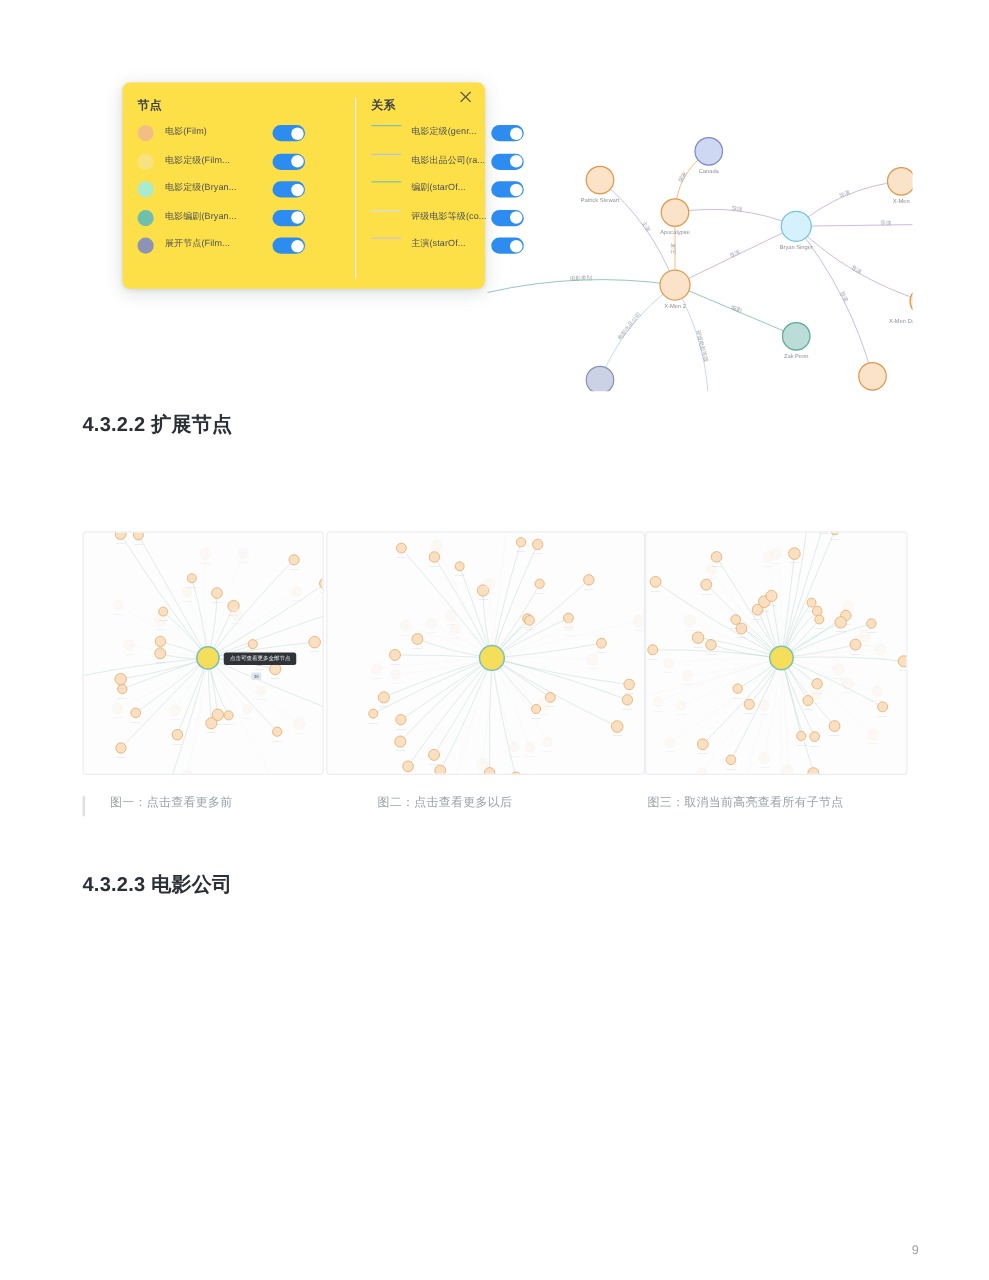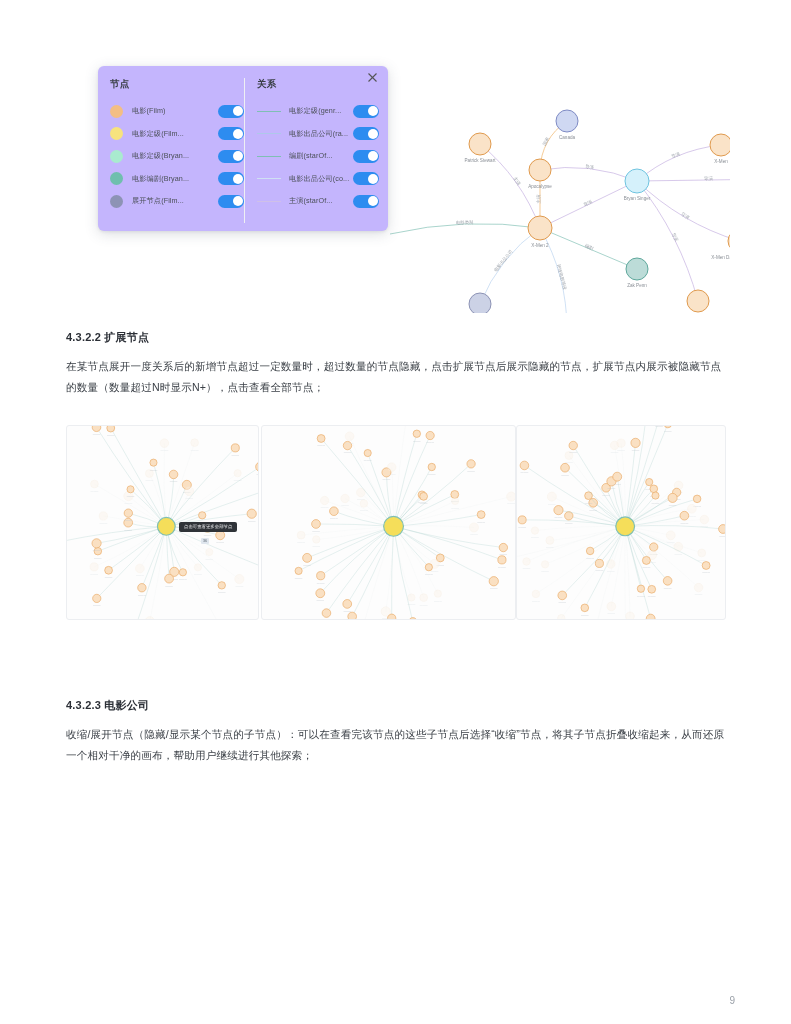--- a/index.html
+++ b/index.html
@@ -18,35 +18,35 @@
     width: 640px; height: 265px;
     background: #ffffff;
   }
   .graph-canvas { position:absolute; inset:0; }
   .graph-canvas svg { width:100%; height:100%; display:block; }
 
   
   .legend-panel {
     position: absolute; left: 8px; top: 18px;
     width: 290px; height: 165px;
-    background: #c4b5fd;
+    background: #fde047;
     border-radius: 6px;
     box-shadow: 0 3px 14px rgba(60,70,90,.18), 0 1px 3px rgba(60,70,90,.10);
     z-index: 20;
     padding: 12px 10px 8px 12px;
     display: flex;
   }
   .legend-col { flex: 0 0 50%; position: relative; }
-  .legend-col.right { padding-left: 12px; border-left: 1px solid #eef0f3; }
+  .legend-col.right { padding-left: 12px; border-left: 1px solid #eef0f3; margin-left: 40px; }
   .legend-title {
     font-size: 9.5px; font-weight: bold; color: #3a3f47;
     margin-bottom: 9px; letter-spacing: .3px;
   }
   .legend-row {
-    display: flex; align-items: center; height: 22.5px;
+    display: flex; align-items: flex-start; height: 22.5px;
   }
   .legend-dot {
     width: 13px; height: 13px; border-radius: 50%;
     flex: 0 0 13px; margin-right: 9px;
   }
   .legend-line {
     width: 24px; height: 0; border-top: 1.4px solid #9cc;
     flex: 0 0 24px; margin-right: 8px;
   }
   .legend-label {
@@ -69,21 +69,21 @@
     color: #555; font-size: 11px; line-height: 13px; text-align: center;
   }
 
   
   .nlabel { font-size: 4.6px; fill: #8a8f96; font-family: "Liberation Sans", sans-serif; }
   .elabel { font-size: 4.4px; fill: #9aa0a8; font-family: "Liberation Sans", sans-serif; }
 
   
   h3.sect {
     position: absolute; left: 66px;
-    font-size: 11px; font-weight: bold; color: #2b2f36;
+    font-size: 16px; font-weight: bold; color: #2b2f36;
     letter-spacing: .2px;
   }
   p.body {
     position: absolute; left: 66px; width: 660px;
     font-size: 10.6px; line-height: 21px; color: #3b4047;
     letter-spacing: .15px;
   }
 
   
   .thumbs { position: absolute; left: 66px; top: 425px; width: 660px; height: 195px; }
@@ -241,35 +241,34 @@
               <span class="legend-label">电影出品公司(ra...</span>
               <span class="toggle"></span>
             </div>
             <div class="legend-row">
               <span class="legend-line" style="border-top-color:#7fbfb4"></span>
               <span class="legend-label">编剧(starOf...</span>
               <span class="toggle"></span>
             </div>
             <div class="legend-row">
               <span class="legend-line" style="border-top-color:#cfe0f3"></span>
-              <span class="legend-label">电影出品公司(co...</span>
+              <span class="legend-label">评级电影等级(co...</span>
               <span class="toggle"></span>
             </div>
             <div class="legend-row">
               <span class="legend-line" style="border-top-color:#cfc0e8"></span>
               <span class="legend-label">主演(starOf...</span>
               <span class="toggle"></span>
             </div>
           </div>
       </div>
     </div>
   </div>
 
   <h3 class="sect" style="top:330px">4.3.2.2 扩展节点</h3>
-  <p class="body" style="top:356px">在某节点展开一度关系后的新增节点超过一定数量时，超过数量的节点隐藏，点击扩展节点后展示隐藏的节点，扩展节点内展示被隐藏节点的数量（数量超过N时显示N+），点击查看全部节点；</p>
 
   <div class="thumbs">
     <div class="thumb thumb1">
       <svg viewBox="0 0 193 195" id="thumb1-svg">
           <path d="M100.36,101.4 Q119.53099235677202,103.5479000219598 141.97050323206253,102.805402238707" stroke="#9ec9c4" stroke-width="0.35" fill="none" opacity="0.75"></path>
           <circle cx="141.97050323206253" cy="102.805402238707" r="4.629264831961591" fill="#fae0c2" stroke="#e7a45c" stroke-width="0.6" opacity="1"></circle>
           <text x="141.97050323206253" y="110.805402238707" text-anchor="middle" font-size="2.6" fill="#b9bfc6">———</text>
           <path d="M100.36,101.4 Q124.7958598745584,102.97224851768588 154.81834526352011,110.36726795443899" stroke="#9ec9c4" stroke-width="0.35" fill="none" opacity="0.75"></path>
           <circle cx="154.81834526352011" cy="110.36726795443899" r="4.5479813957476" fill="#fae0c2" stroke="#e7a45c" stroke-width="0.6" opacity="1"></circle>
           <text x="154.81834526352011" y="118.36726795443899" text-anchor="middle" font-size="2.6" fill="#b9bfc6">———</text>
@@ -715,18 +714,23 @@
           <circle cx="169.04053924768243" cy="90.63164552711882" r="4.416865997942387" fill="#fae0c2" stroke="#e7a45c" stroke-width="0.6" opacity="1"></circle>
           <text x="169.04053924768243" y="98.63164552711882" text-anchor="middle" font-size="2.6" fill="#b9bfc6">———</text>
           <path d="M109.2,101.4 Q149.77705338462397,96.26118332612175 189.21947028090773,94.48725005416395" stroke="#e8eef0" stroke-width="0.35" fill="none" opacity="0.5"></path>
           <circle cx="189.21947028090773" cy="94.48725005416395" r="4.328792438271605" fill="#fbf4ea" stroke="#f4e6d6" stroke-width="0.6" opacity="0.45"></circle>
           <text x="189.21947028090773" y="102.48725005416395" text-anchor="middle" font-size="2.6" fill="#dde2e6">———</text>
           <circle cx="109.2" cy="101.4" r="9.5" fill="#f5de5a" stroke="#7fbfb4" stroke-width="1.2"></circle>
         </svg>
     </div>
   </div>
 
+  <div class="captions">
+    <div class="cap-bar"></div>
+    <div class="caption cap1">图一：点击查看更多前</div>
+    <div class="caption cap2">图二：点击查看更多以后</div>
+    <div class="caption cap3">图三：取消当前高亮查看所有子节点</div>
+  </div>
 
   <h3 class="sect" style="top:698px">4.3.2.3 电影公司</h3>
-  <p class="body" style="top:724px">收缩/展开节点（隐藏/显示某个节点的子节点）：可以在查看完该节点的这些子节点后选择“收缩”节点，将其子节点折叠收缩起来，从而还原一个相对干净的画布，帮助用户继续进行其他探索；</p>
 
   <div class="pagenum">9</div>
 </div>
 
 </body></html>

